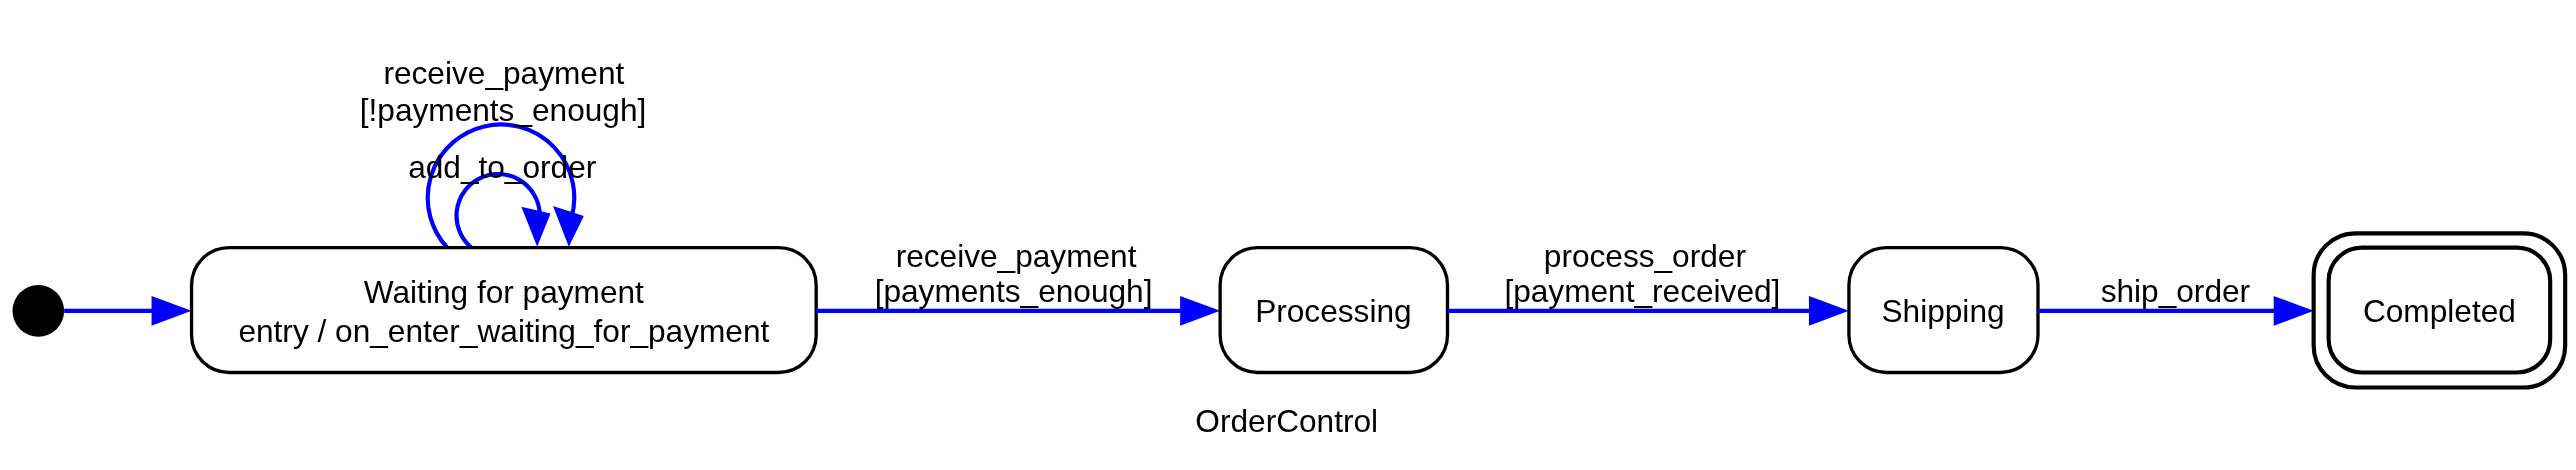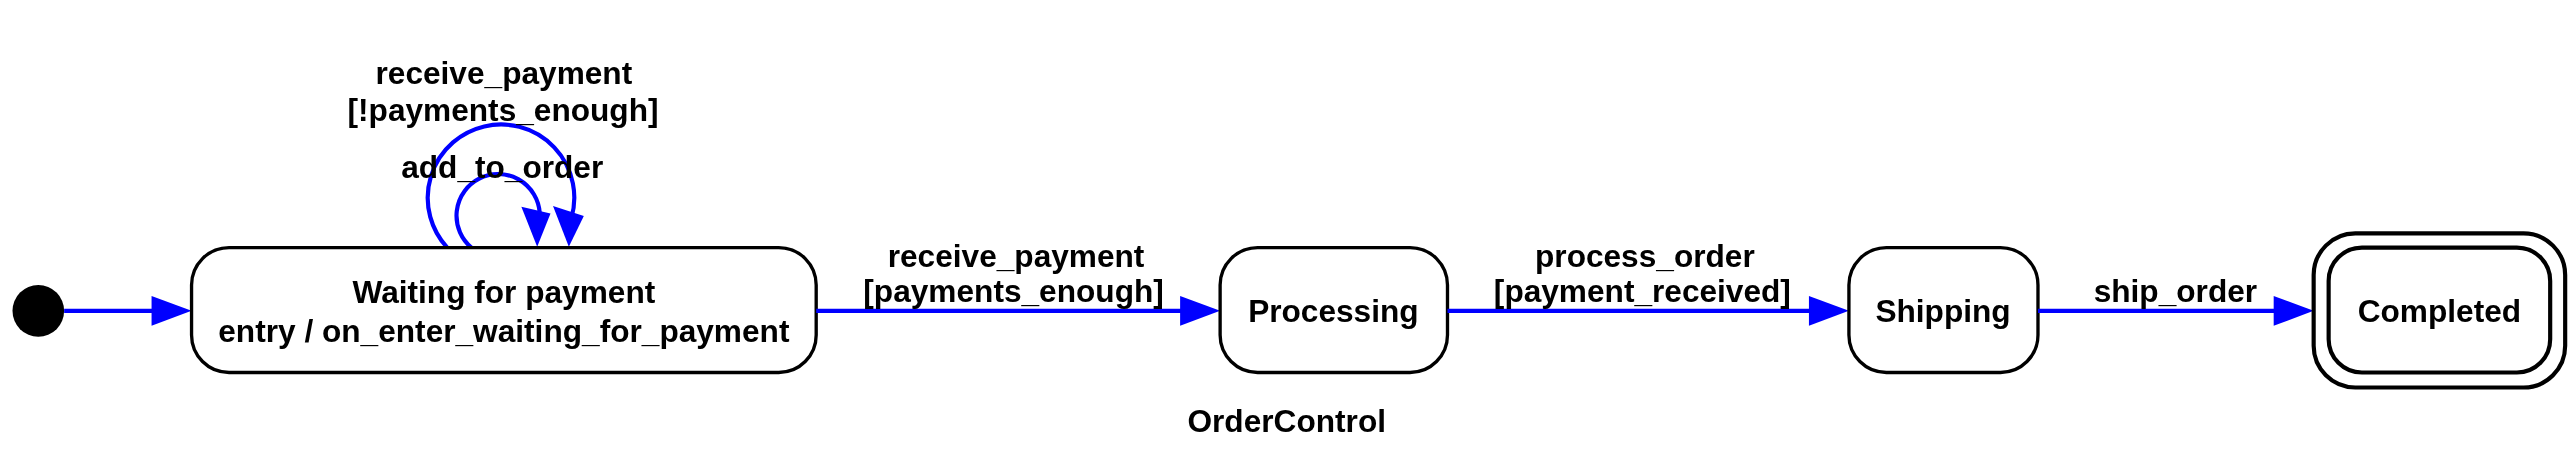--- a/index.html
+++ b/index.html
@@ -8,21 +8,21 @@
     --text-color:#000000;
     --bg-color:#ffffff;
   }
   html,body{margin:0;padding:0;}
   body{
     width:2576px;height:471px;
     background:var(--bg-color);
     font-family:"Liberation Sans",sans-serif;
     overflow:hidden;
   }
-  .canvas{width:2576px;height:471px;position:relative;font-weight:bold;}
+  .canvas{width:2576px;height:471px;position:relative;}
   svg{display:block;}
   .state-shape{fill:#ffffff;stroke:var(--border-color);stroke-width:4;}
   .final-outer{fill:#ffffff;stroke:var(--border-color);stroke-width:5;}
   .final-inner{fill:none;stroke:var(--border-color);stroke-width:5;}
   .init-dot{fill:var(--border-color);stroke:none;}
   .tline{stroke:var(--transition-color);stroke-width:5;fill:none;}
   .ahead{fill:var(--transition-color);stroke:none;}
   text{
     font-family:"Liberation Sans",sans-serif;
     font-size:38px;

